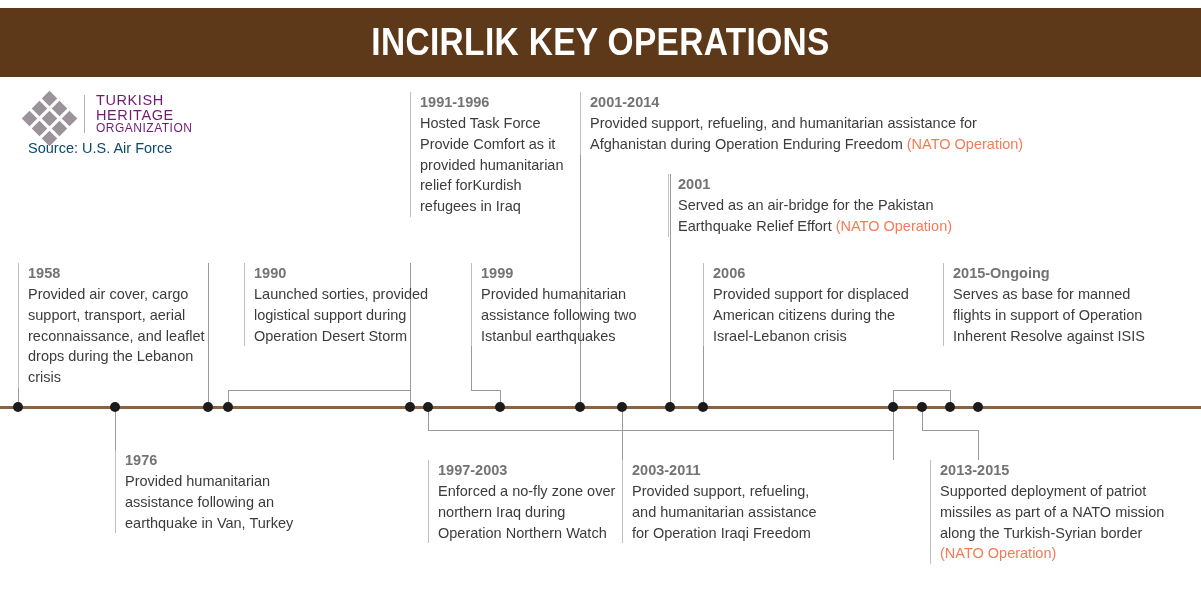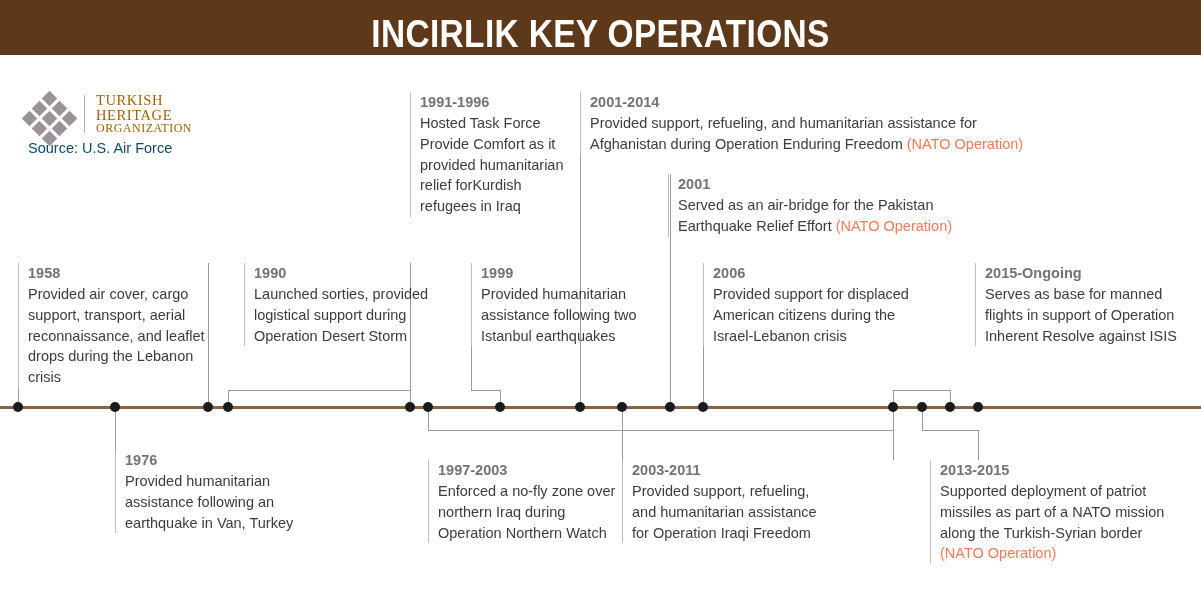--- a/index.html
+++ b/index.html
@@ -12,23 +12,23 @@
     height: 601px;
     position: relative;
     overflow: hidden;
     font-family: "Liberation Sans", sans-serif;
     -webkit-font-smoothing: antialiased;
   }
 
   
   #header-bar {
     position: absolute;
-    left: 0; top: 0;
-    width: 1201px;
-    height: 55px;
+    left: 0; top: 8px;
+    width: 1201px;
+    height: 69px;
     background: #5E3919;
   }
   #header-title {
     position: absolute;
     left: 0; top: 0;
     width: 1201px;
     height: 69px;
     line-height: 69px;
     text-align: center;
     color: #ffffff;
@@ -67,22 +67,22 @@
     left: 56px;
     top: 3px;
     width: 1px;
     height: 38px;
     background: #b8b2b6;
   }
   #logo-words {
     position: absolute;
     left: 68px;
     top: 1px;
-    font-family: Liberation Serif, serif;
-    color: #a16207;
+    font-family: Liberation Sans, sans-serif;
+    color: #701a75;
     line-height: 12.5px;
   }
   #logo-words .l1, #logo-words .l2 {
     font-size: 14.5px;
     letter-spacing: 0.6px;
     display: block;
     line-height: 14.5px;
   }
   #logo-words .l3 {
     font-size: 12px;
@@ -243,17 +243,17 @@
       <div class="bd">Served as an air-bridge for the Pakistan Earthquake Relief Effort <span class="nato">(NATO Operation)</span></div>
     </div>
     <div class="entry" style="left: 703px; top: 263px; width: 220px;">
       <div class="yr">2006</div>
       <div class="bd">Provided support for displaced American citizens during the Israel-Lebanon crisis</div>
     </div>
     <div class="entry" style="left: 930px; top: 460px; width: 240px;">
       <div class="yr">2013-2015</div>
       <div class="bd">Supported deployment of patriot missiles as part of a NATO mission along the Turkish-Syrian border <span class="nato">(NATO Operation)</span></div>
     </div>
-    <div class="entry" style="left: 975px; top: 263px; width: 215px;">
+    <div class="entry" style="left: 943px; top: 263px; width: 215px;">
       <div class="yr">2015-Ongoing</div>
       <div class="bd">Serves as base for manned flights in support of Operation Inherent Resolve against ISIS</div>
     </div>
   </div>
 
 </body></html>

